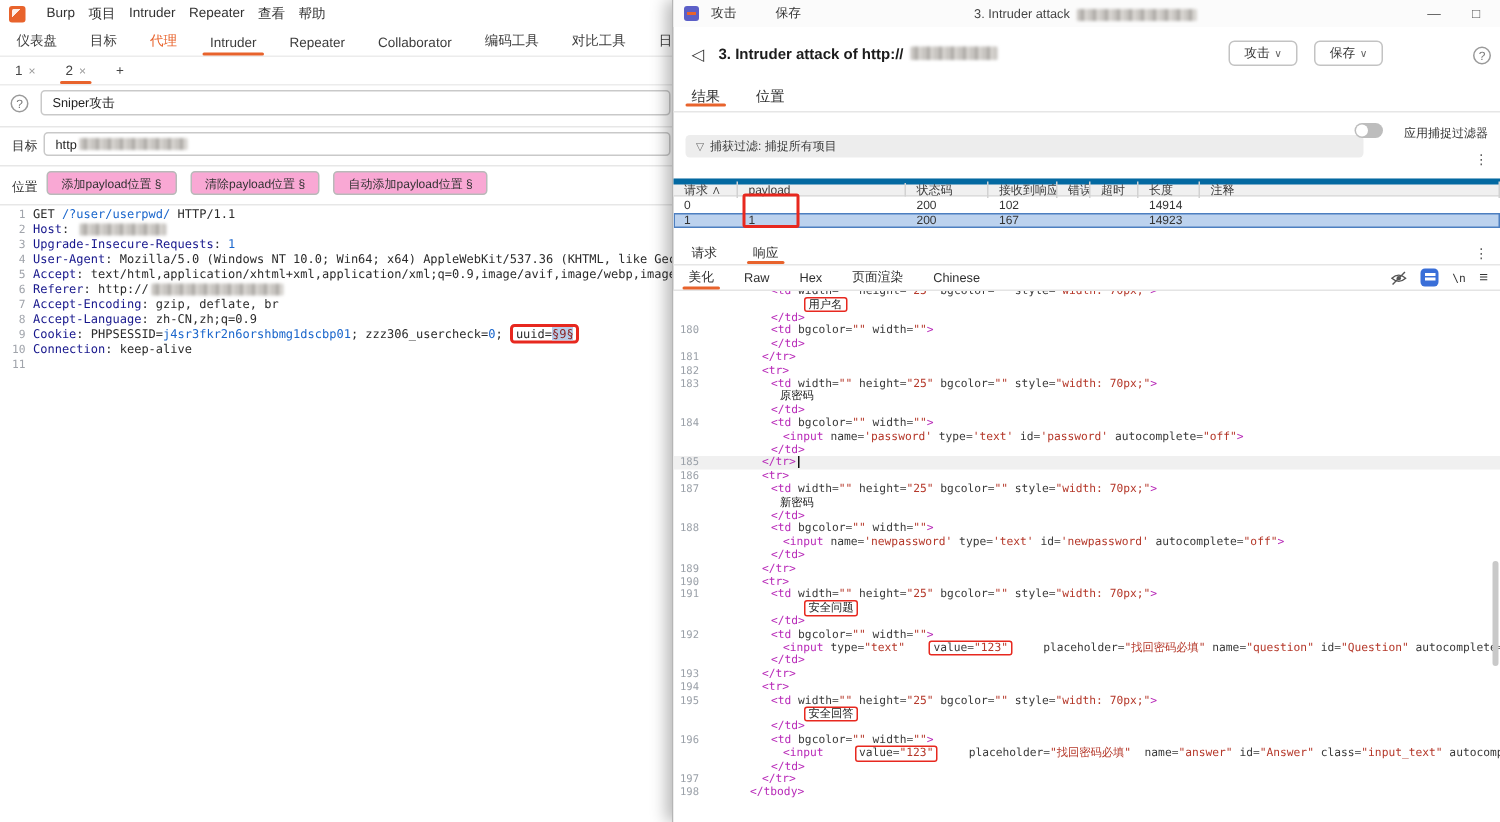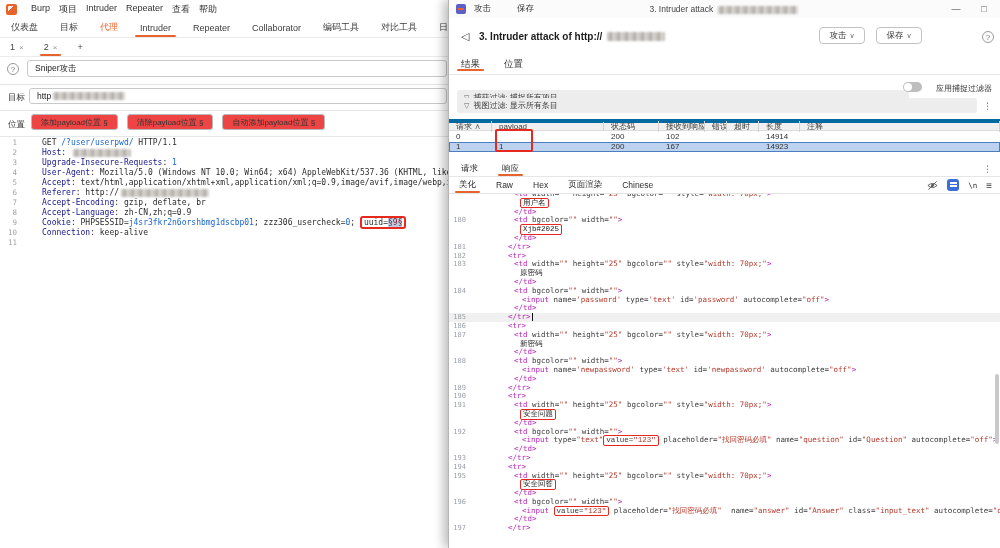--- a/index.html
+++ b/index.html
@@ -24,25 +24,25 @@
   .sniper-row { position:absolute; left:0; top:60px; width:100%; height:22px; }
   .sniper-row .qicon { position:absolute; left:7px; top:3px; }
   .field { position:absolute; border:1px solid #c9c9c9; border-radius:3px; background:#fff; font-size:8.5px; color:#222; display:flex; align-items:center; padding-left:7px; }
   .sniper-field { left:27px; top:0; width:420px; height:17px; }
   .hsep { position:absolute; left:0; width:448px; border-top:1px solid #e7e7e7; }
   .rowlabel { position:absolute; font-size:8.5px; color:#333; }
   .target-field { left:29px; top:88px; width:418px; height:16px; }
   .blurb { display:inline-block; height:8px; border-radius:1px; vertical-align:middle; margin:0 2px;
     background:repeating-linear-gradient(90deg,#c7c4c0 0 3px,#aba8a4 3px 5px,#d6d3cf 5px 8px); filter:blur(1px); }
   .posbtns { position:absolute; left:31px; top:114px; display:flex; gap:9px; }
-  .pbtn { height:16px; border:1px solid #b9b9b9; border-radius:3px; background:#ef4444; font-size:8px; color:#333; padding:0 9px; display:flex; align-items:center; font-family:"Liberation Sans", sans-serif; }
+  .pbtn { height:16px; border:1px solid #b9b9b9; border-radius:3px; background:#f9a8d4; font-size:8px; color:#333; padding:0 9px; display:flex; align-items:center; font-family:"Liberation Sans", sans-serif; }
   .reqpane { position:absolute; left:0; top:138px; width:448px; bottom:0; overflow:hidden; background:#fff; }
   .rline { display:flex; line-height:10px; height:10px; font-family:"DejaVu Sans Mono", monospace; font-size:8px; white-space:pre; }
   .rln { flex:0 0 22px; text-align:right; padding-right:5px; color:#a0a4ab; font-size:7.5px; }
-  .rtext { white-space:pre;margin-left:20px; }
+  .rtext { white-space:pre; }
   .c-h { color:#16168c; }
   .c-p { color:#2b2b2b; }
   .c-b { color:#1a66cc; }
   .c-sel { background:#b7cce8; color:#8a1f1f; }
   .rbox { display:inline-block; border:2px solid #e7281f; border-radius:3px; padding:0 2px; margin:-3px 0; line-height:1.15; }
 
   
   .rwin { position:absolute; left:448px; top:0; width:552px; height:548px; background:#fff; border-left:1px solid #b5b5b5; box-shadow:-4px 0 10px rgba(0,0,0,.28); }
   .rtitlebar { position:absolute; left:0; top:0; width:100%; height:18px; background:#fbfbfb; display:flex; align-items:center; font-size:8.5px; color:#333; }
   .rlogo { width:10px; height:10px; border-radius:2px; background:#5b5fc7; margin:0 8px 0 7px; position:relative; flex:0 0 auto; }
@@ -91,21 +91,21 @@
   .codepane { position:absolute; left:0; top:194px; width:100%; bottom:0; overflow:hidden; background:#fff; }
   .codeinner { margin-top:-4px; }
   .crow { display:flex; height:8.8px; line-height:8.8px; font-family:"DejaVu Sans Mono", monospace; font-size:7.5px; white-space:pre; }
   .crow.cur { background:#f0f0f0; }
   .cln { flex:0 0 22px; text-align:right; padding-right:5px; color:#9aa0a8; font-size:7px; }
   .ctext { white-space:pre; }
   .c-t { color:#b82ab8; }
   .c-a { color:#3a3a3a; }
   .c-v { color:#b5382a; }
   .c-x { color:#1a1a1a; }
-  .crbox { display:inline-block; border:1.5px solid #e7281f; border-radius:2px; padding:0 2px; margin:-2px 0; line-height:1.15;font-family:Liberation Mono, monospace; }
+  .crbox { display:inline-block; border:1.5px solid #e7281f; border-radius:2px; padding:0 2px; margin:-2px 16px; line-height:1.15; }
   .caret { display:inline-block; width:1px; height:8px; background:#111; vertical-align:middle; margin-left:1px; }
   .cscroll { position:absolute; right:1px; top:180px; width:4px; height:70px; border-radius:2px; background:#c9c9c9; }
 </style>
 </head>
 <body>
 
 <div class="stage">
 
   <div class="lwin">
     <div class="menubar">
@@ -221,24 +221,20 @@
 
     <div class="fbar" style="top:90px;width:452px;">
       <span class="ficon">▽</span>
       <span>捕获过滤: 捕捉所有项目</span>
     </div>
     <div class="toggle" style="right:78px;top:82px;">
         <span class="knob"></span>
       </div>
     <span class="toglabel" style="right:8px;top:83px;">应用捕捉过滤器</span>
 
-    <div class="fbar" style="top:98px;width:520px;">
-      <span class="ficon">▽</span>
-      <span>视图过滤: 显示所有条目</span>
-    </div>
     <span class="kebab" style="right:8px;top:101px;">⋮</span>
 
     <div class="rtable" id="rtable">
       <div class="payload-redbox"></div>
     <div class="trow head">
           <span class="tcell">请求 ∧</span>
           <span class="tcell">payload</span>
           <span class="tcell">状态码</span>
           <span class="tcell">接收到响应</span>
           <span class="tcell">错误</span>
@@ -293,21 +289,20 @@
         <span class="hamb">≡</span>
       </span>
     </div>
 
     <div class="codepane">
       <div class="codeinner" id="codeinner">
           <div class="crow"><span class="cln"></span><span class="ctext" style="padding-left: 43px;"><span class="c-t">&lt;td </span><span class="c-a">width=</span><span class="c-v">""</span><span class="c-a"> height=</span><span class="c-v">"25"</span><span class="c-a"> bgcolor=</span><span class="c-v">""</span><span class="c-a"> style=</span><span class="c-v">"width: 70px;"</span><span class="c-t">&gt;</span></span></div>
           <div class="crow"><span class="cln"></span><span class="ctext" style="padding-left: 49px;"><span class="crbox"><span class="c-x">用户名</span></span></span></div>
           <div class="crow"><span class="cln"></span><span class="ctext" style="padding-left: 43px;"><span class="c-t">&lt;/td&gt;</span></span></div>
           <div class="crow"><span class="cln">180</span><span class="ctext" style="padding-left: 43px;"><span class="c-t">&lt;td </span><span class="c-a">bgcolor=</span><span class="c-v">""</span><span class="c-a"> width=</span><span class="c-v">""</span><span class="c-t">&gt;</span></span></div>
-          <div class="crow"><span class="cln"></span><span class="ctext" style="padding-left: 49px;"><span class="crbox"><span class="c-x">Xjb#2025</span></span></span></div>
           <div class="crow"><span class="cln"></span><span class="ctext" style="padding-left: 43px;"><span class="c-t">&lt;/td&gt;</span></span></div>
           <div class="crow"><span class="cln">181</span><span class="ctext" style="padding-left: 37px;"><span class="c-t">&lt;/tr&gt;</span></span></div>
           <div class="crow"><span class="cln">182</span><span class="ctext" style="padding-left: 37px;"><span class="c-t">&lt;tr&gt;</span></span></div>
           <div class="crow"><span class="cln">183</span><span class="ctext" style="padding-left: 43px;"><span class="c-t">&lt;td </span><span class="c-a">width=</span><span class="c-v">""</span><span class="c-a"> height=</span><span class="c-v">"25"</span><span class="c-a"> bgcolor=</span><span class="c-v">""</span><span class="c-a"> style=</span><span class="c-v">"width: 70px;"</span><span class="c-t">&gt;</span></span></div>
           <div class="crow"><span class="cln"></span><span class="ctext" style="padding-left: 49px;"><span class="c-x">原密码</span></span></div>
           <div class="crow"><span class="cln"></span><span class="ctext" style="padding-left: 43px;"><span class="c-t">&lt;/td&gt;</span></span></div>
           <div class="crow"><span class="cln">184</span><span class="ctext" style="padding-left: 43px;"><span class="c-t">&lt;td </span><span class="c-a">bgcolor=</span><span class="c-v">""</span><span class="c-a"> width=</span><span class="c-v">""</span><span class="c-t">&gt;</span></span></div>
           <div class="crow"><span class="cln"></span><span class="ctext" style="padding-left: 51px;"><span class="c-t">&lt;input </span><span class="c-a">name=</span><span class="c-v">'password'</span><span class="c-a"> type=</span><span class="c-v">'text'</span><span class="c-a"> id=</span><span class="c-v">'password'</span><span class="c-a"> autocomplete=</span><span class="c-v">"off"</span><span class="c-t">&gt;</span></span></div>
           <div class="crow"><span class="cln"></span><span class="ctext" style="padding-left: 43px;"><span class="c-t">&lt;/td&gt;</span></span></div>
           <div class="crow cur"><span class="cln">185</span><span class="ctext" style="padding-left: 37px;"><span class="c-t">&lt;/tr&gt;</span><span class="caret"></span></span></div>
@@ -328,17 +323,18 @@
           <div class="crow"><span class="cln"></span><span class="ctext" style="padding-left: 43px;"><span class="c-t">&lt;/td&gt;</span></span></div>
           <div class="crow"><span class="cln">193</span><span class="ctext" style="padding-left: 37px;"><span class="c-t">&lt;/tr&gt;</span></span></div>
           <div class="crow"><span class="cln">194</span><span class="ctext" style="padding-left: 37px;"><span class="c-t">&lt;tr&gt;</span></span></div>
           <div class="crow"><span class="cln">195</span><span class="ctext" style="padding-left: 43px;"><span class="c-t">&lt;td </span><span class="c-a">width=</span><span class="c-v">""</span><span class="c-a"> height=</span><span class="c-v">"25"</span><span class="c-a"> bgcolor=</span><span class="c-v">""</span><span class="c-a"> style=</span><span class="c-v">"width: 70px;"</span><span class="c-t">&gt;</span></span></div>
           <div class="crow"><span class="cln"></span><span class="ctext" style="padding-left: 49px;"><span class="crbox"><span class="c-x">安全回答</span></span></span></div>
           <div class="crow"><span class="cln"></span><span class="ctext" style="padding-left: 43px;"><span class="c-t">&lt;/td&gt;</span></span></div>
           <div class="crow"><span class="cln">196</span><span class="ctext" style="padding-left: 43px;"><span class="c-t">&lt;td </span><span class="c-a">bgcolor=</span><span class="c-v">""</span><span class="c-a"> width=</span><span class="c-v">""</span><span class="c-t">&gt;</span></span></div>
           <div class="crow"><span class="cln"></span><span class="ctext" style="padding-left: 51px;"><span class="c-t">&lt;input </span><span class="crbox"><span class="c-a">value=</span><span class="c-v">"123"</span></span><span class="c-a"> placeholder=</span><span class="c-v">"找回密码必填"</span><span class="c-a">  name=</span><span class="c-v">"answer"</span><span class="c-a"> id=</span><span class="c-v">"Answer"</span><span class="c-a"> class=</span><span class="c-v">"input_text"</span><span class="c-a"> autocomplete=</span><span class="c-v">"off"</span></span></div>
           <div class="crow"><span class="cln"></span><span class="ctext" style="padding-left: 43px;"><span class="c-t">&lt;/td&gt;</span></span></div>
           <div class="crow"><span class="cln">197</span><span class="ctext" style="padding-left: 37px;"><span class="c-t">&lt;/tr&gt;</span></span></div>
+          <div class="crow"><span class="cln">198</span><span class="ctext" style="padding-left: 29px;"><span class="c-t">&lt;/tbody&gt;</span></span></div>
         </div>
       <div class="cscroll"></div>
     </div>
   </div>
 </div>
 
 </body></html>

